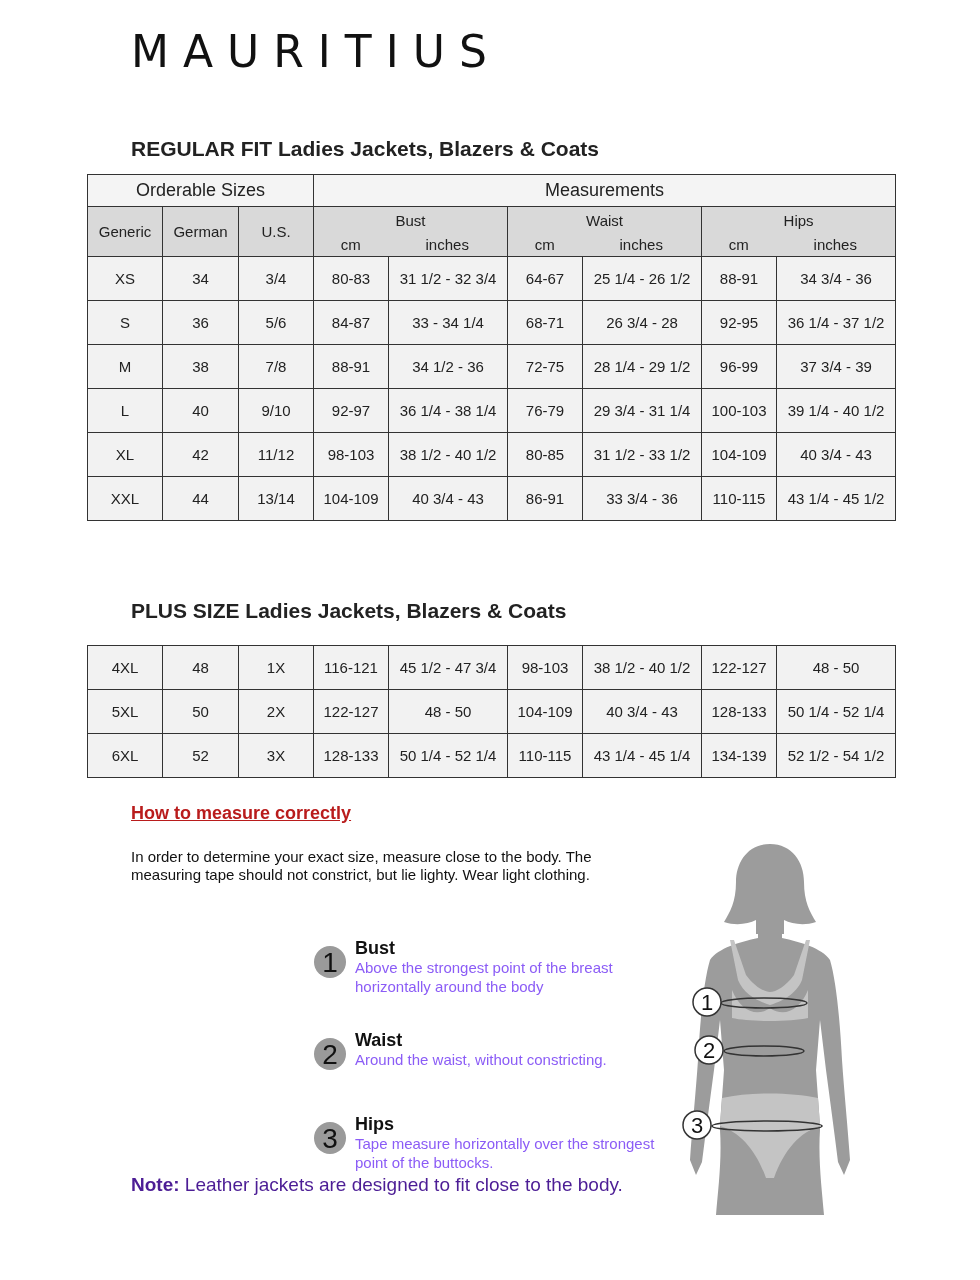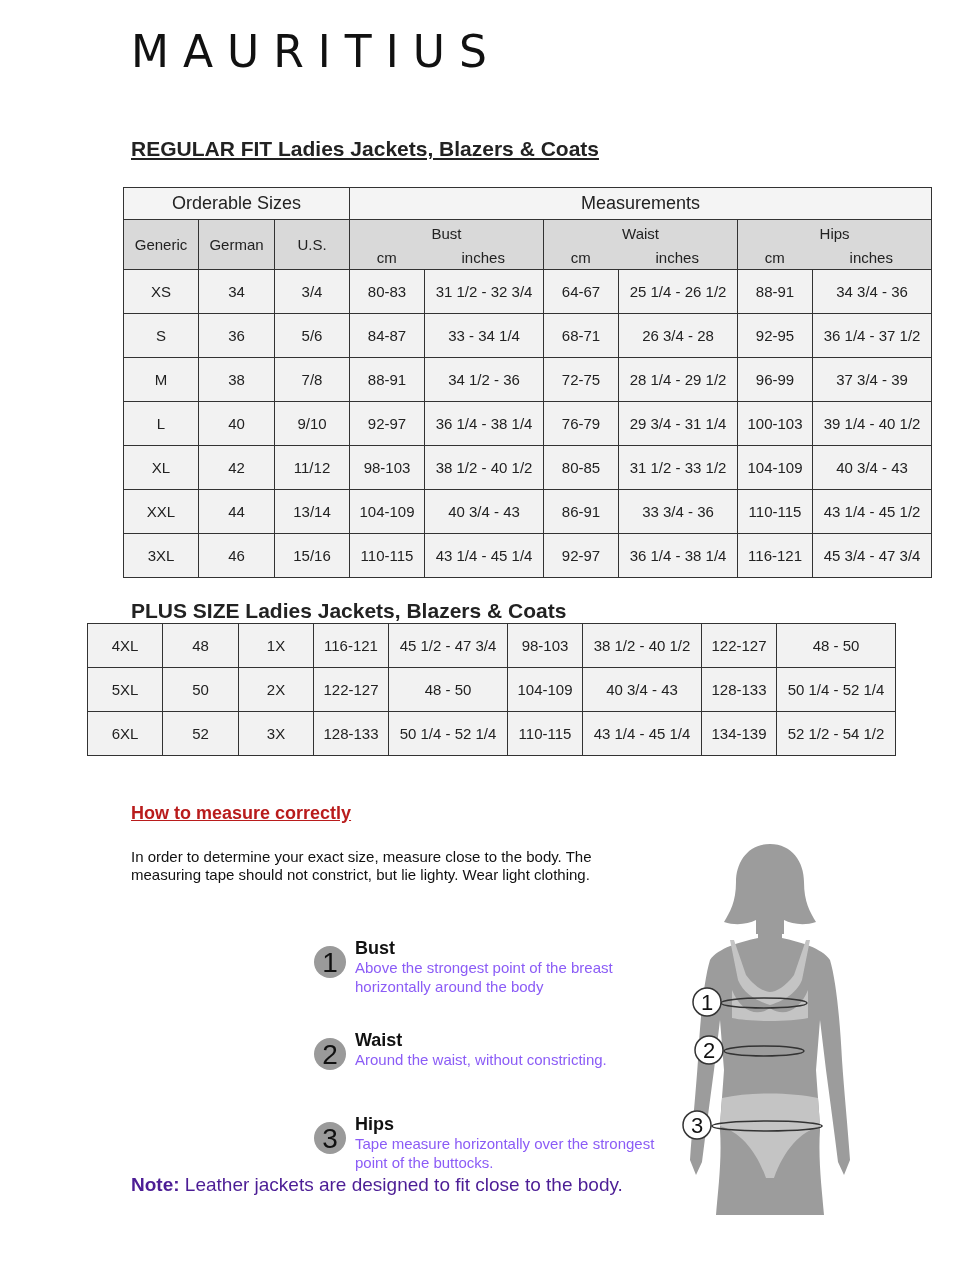--- a/index.html
+++ b/index.html
@@ -1,27 +1,27 @@
 <!DOCTYPE html>
 <html><head>
 <meta charset="utf-8">
 <style>
   html, body { margin: 0; padding: 0; background: #ffffff; }
   body { width: 980px; height: 1280px; position: relative; overflow: hidden;
          font-family: "Liberation Sans", sans-serif; color: #111; }
   .brand { position: absolute; left: 131px; top: 30px; font-size: 44px; letter-spacing: 14px;
            font-family: "DejaVu Sans", sans-serif; font-weight: 400; color: #111; line-height: 1; }
   .section-title { position: absolute; left: 131px; font-size: 21px; font-weight: bold; color: #222; }
-  #title-regular { top: 137px; text-decoration: underline; }
+  #title-regular { top: 137px; }
   #title-plus { top: 599px; }
   table.size { position: absolute; left: 87px; border-collapse: collapse; table-layout: fixed; }
   table.size td { border: 1.5px solid #333; text-align: center; font-size: 15px; color: #222;
                   background: #f2f2f2; padding: 0; white-space: nowrap; }
-  #regular-table { top: 187px; width: 808px; margin-left: 36px; }
-  #plus-table { top: 623px; width: 808px; }
+  #regular-table { top: 174px; width: 808px; }
+  #plus-table { top: 645px; width: 808px; }
   .grp { background: #f4f4f4 !important; font-size: 18px !important; height: 31px; }
   .hdr td { background: #d9d9d9 !important; }
   .hdr .sub { height: 49px; font-size: 15px; }
   .mhead { position: relative; height: 49px; }
   .mhead .mt { position: absolute; top: 5px; left: 0; right: 0; text-align: center; }
   .mhead .mcm { position: absolute; bottom: 3px; left: 0; width: 38%; text-align: center; }
   .mhead .min { position: absolute; bottom: 3px; right: 0; width: 62%; text-align: center; }
   tr.data td { height: 43px; }
   .howto { position: absolute; left: 131px; top: 803px; font-size: 18px; font-weight: bold;
            text-decoration: underline; color: #b91c1c; }
@@ -147,31 +147,20 @@
         <td>XXL</td>
         <td>44</td>
         <td>13/14</td>
         <td>104-109</td>
         <td>40 3/4 - 43</td>
         <td>86-91</td>
         <td>33 3/4 - 36</td>
         <td>110-115</td>
         <td>43 1/4 - 45 1/2</td>
       </tr>
-      <tr class="data">
-        <td>3XL</td>
-        <td>46</td>
-        <td>15/16</td>
-        <td>110-115</td>
-        <td>43 1/4 - 45 1/4</td>
-        <td>92-97</td>
-        <td>36 1/4 - 38 1/4</td>
-        <td>116-121</td>
-        <td>45 3/4 - 47 3/4</td>
-      </tr>
     </tbody>
 </table>
 
 <div class="section-title" id="title-plus">PLUS SIZE Ladies Jackets, Blazers &amp; Coats</div>
 
 <table class="size" id="plus-table">
   <colgroup>
     <col style="width:75px">
       <col style="width:76px">
       <col style="width:75px">

